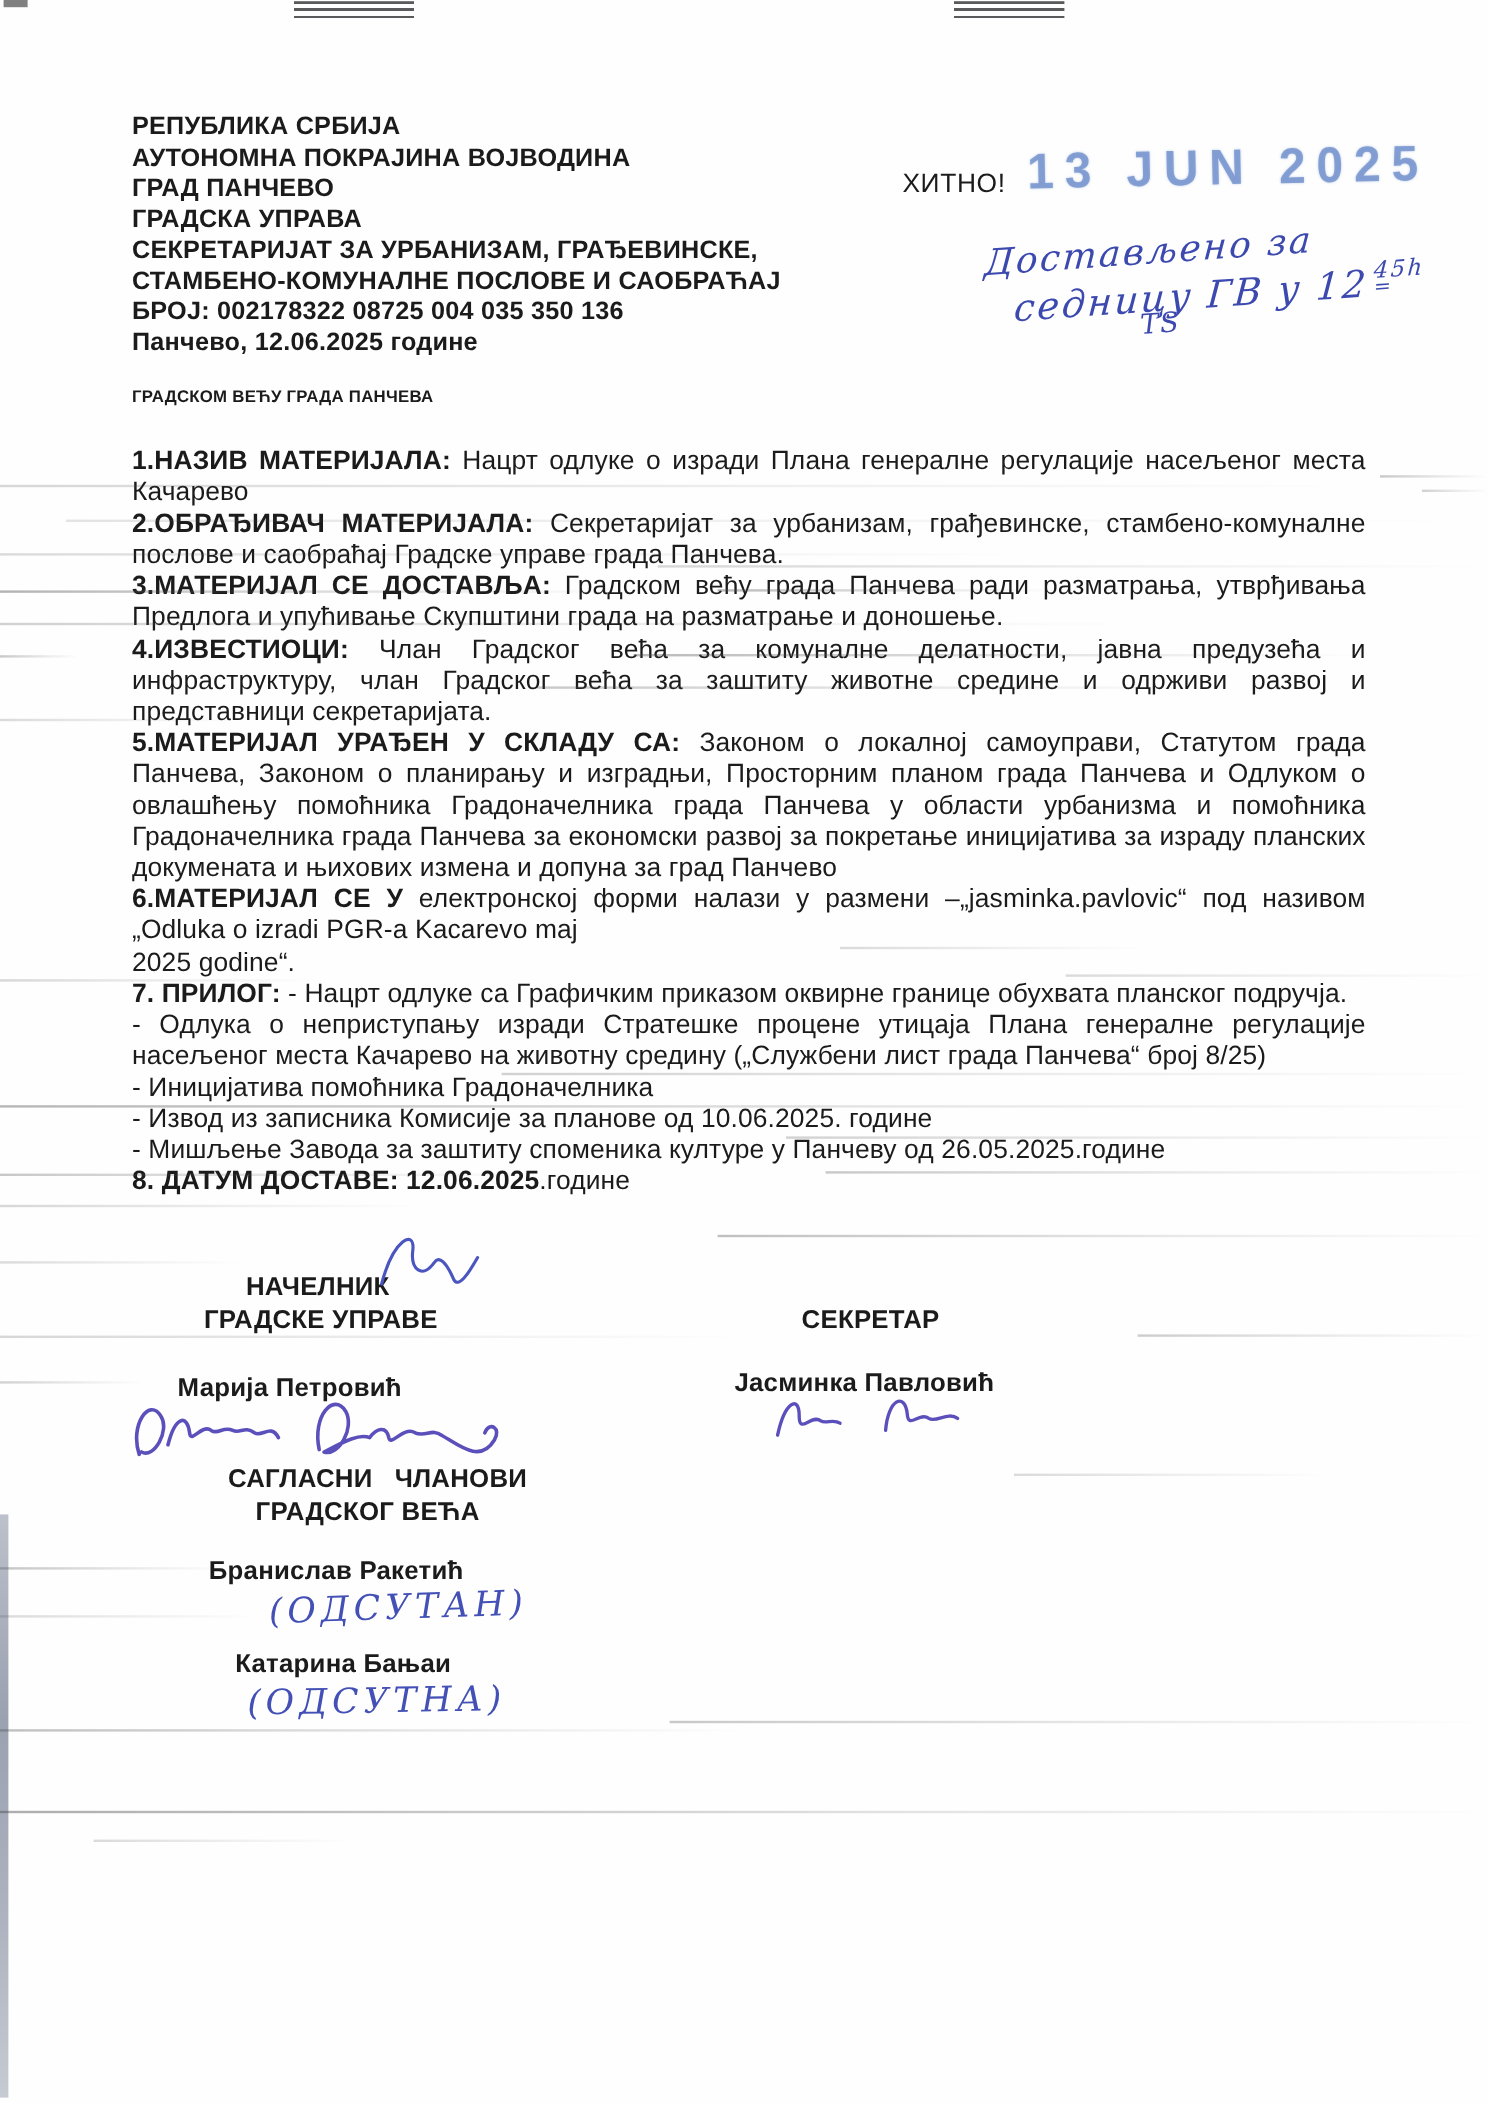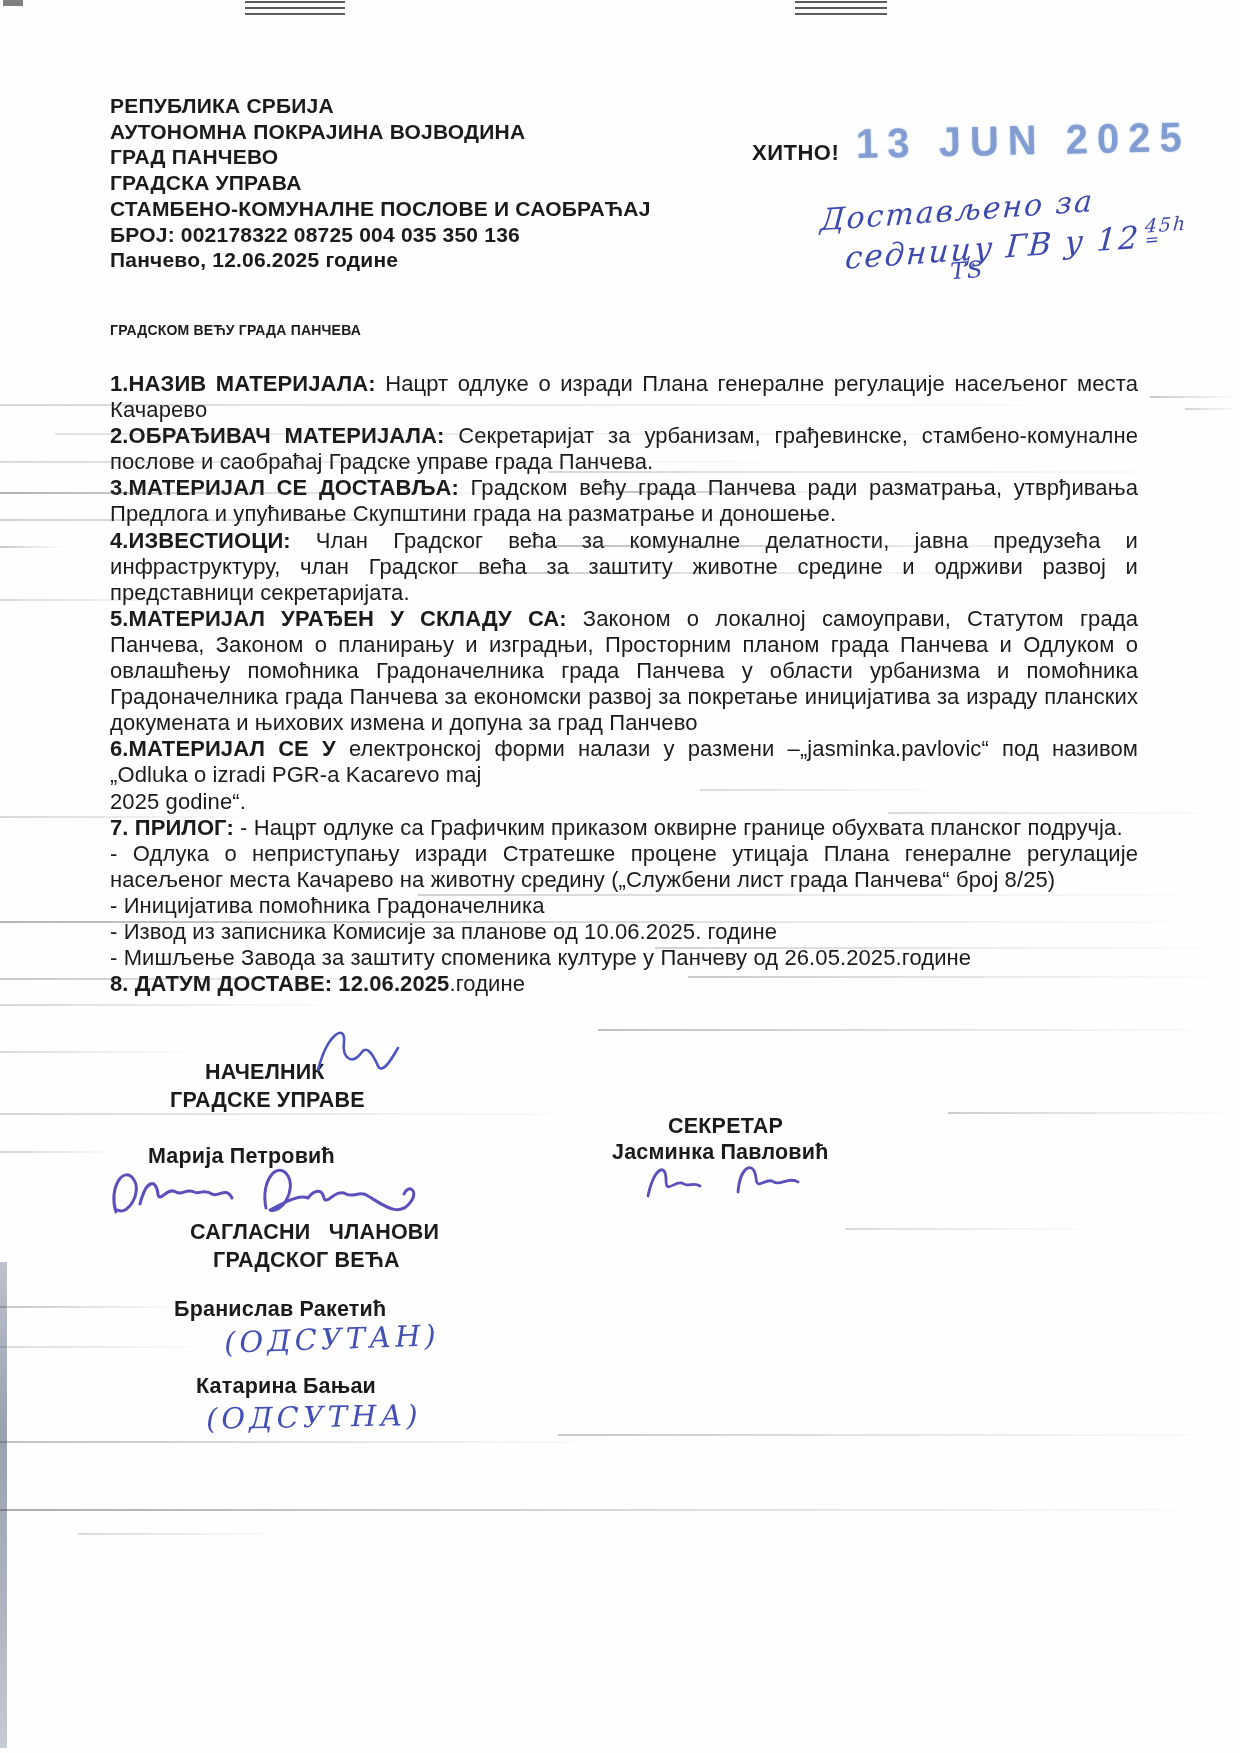--- a/index.html
+++ b/index.html
@@ -15,21 +15,21 @@
   
   .header-block {
     position: absolute; left: 110px; top: 93px;
     font-weight: 700; font-size: 21px; line-height: 25.7px;
     white-space: nowrap; letter-spacing: 0.2px;
   }
 
   
   .urgent {
     position: absolute; left: 752px; top: 140px;
-    font-weight: 700; font-size: 22px; letter-spacing: 0.5px;
+    font-weight: 400; font-size: 22px; letter-spacing: 0.5px;
   }
   .stamp {
     position: absolute; left: 856px; top: 118px;
     font-size: 40px; font-weight: 700; letter-spacing: 9px;
     color: rgba(116, 147, 205, 0.82);
     transform: rotate(-1.2deg) scaleY(1.04);
     text-shadow: 0 0 2px rgba(116,147,205,.5);
     white-space: nowrap;
   }
   .handnote {
@@ -82,20 +82,21 @@
   <div class="smudge" style="left:245px; top:1px; width:100px;"></div>
   <div class="smudge" style="left:795px; top:1px; width:92px;"></div>
   <div class="corner-mark"></div>
   <div class="leftbar"></div>
 
   <div class="header-block">
     <div>РЕПУБЛИКА СРБИЈА</div>
     <div>АУТОНОМНА ПОКРАЈИНА ВОЈВОДИНА</div>
     <div>ГРАД ПАНЧЕВО</div>
     <div>ГРАДСКА УПРАВА</div>
+    <div>СЕКРЕТАРИЈАТ ЗА УРБАНИЗАМ, ГРАЂЕВИНСКЕ,</div>
     <div>СТАМБЕНО-КОМУНАЛНЕ ПОСЛОВЕ И САОБРАЋАЈ</div>
     <div>БРОЈ: 002178322 08725 004 035 350 136</div>
     <div>Панчево, 12.06.2025 године</div>
   </div>
 
   <div class="urgent">ХИТНО!</div>
   <div class="stamp">13 JUN 2025</div>
 
   <div class="handnote">
     <div class="hn1">Достављено за</div>
@@ -116,21 +117,21 @@
     <p><b>7. ПРИЛОГ:</b><span> - Нацрт одлуке са Графичким приказом  оквирне  границе   обухвата  планског подручја.</span></p>
     <p><b></b><span>- Одлука о неприступању изради Стратешке процене утицаја Плана генералне регулације насељеног места Качарево  на животну средину („Службени лист града Панчева“ број 8/25)</span></p>
     <p><b></b><span>- Иницијатива помоћника Градоначелника</span></p>
     <p><b></b><span>- Извод из записника  Комисије за планове  од  10.06.2025. године</span></p>
     <p><b></b><span>- Мишљење Завода за заштиту споменика културе у Панчеву од  26.05.2025.године</span></p>
     <p><b>8. ДАТУМ ДОСТАВЕ: 12.06.2025</b><span>.године</span></p>
   </div>
 
   <div class="sig-label" style="left:205px; top:1060px;">НАЧЕЛНИК</div>
   <div class="sig-label" style="left:170px; top:1088px;">ГРАДСКЕ УПРАВЕ</div>
-  <div class="sig-label" style="left:668px; top:1088px;margin-top:26px;">СЕКРЕТАР</div>
+  <div class="sig-label" style="left:668px; top:1088px;">СЕКРЕТАР</div>
 
   <svg class="sig-svg" style="left:312px; top:1022px;" width="92" height="58" viewBox="0 0 92 58">
     <path d="M6,48 C16,10 34,2 32,20 C30,36 40,44 50,30 C54,24 60,30 66,44 C70,52 78,40 86,26" stroke="#4a55c0" stroke-width="2.6"></path>
   </svg>
 
   <div class="sig-label" style="left:148px; top:1144px;">Марија Петровић</div>
   <div class="sig-label" style="left:612px; top:1140px;">Јасминка Павловић</div>
 
   <svg class="sig-svg" style="left:108px; top:1158px;" width="320" height="70" viewBox="0 0 320 70">
     <path d="M8,54 C0,30 16,6 26,22 C34,34 20,58 10,52 M32,46 C38,22 48,20 50,36 C51,46 60,28 68,34 C74,38 78,30 86,34 C92,37 96,30 104,36 C110,40 118,28 124,40" stroke="#5b50bb" stroke-width="3"></path>

